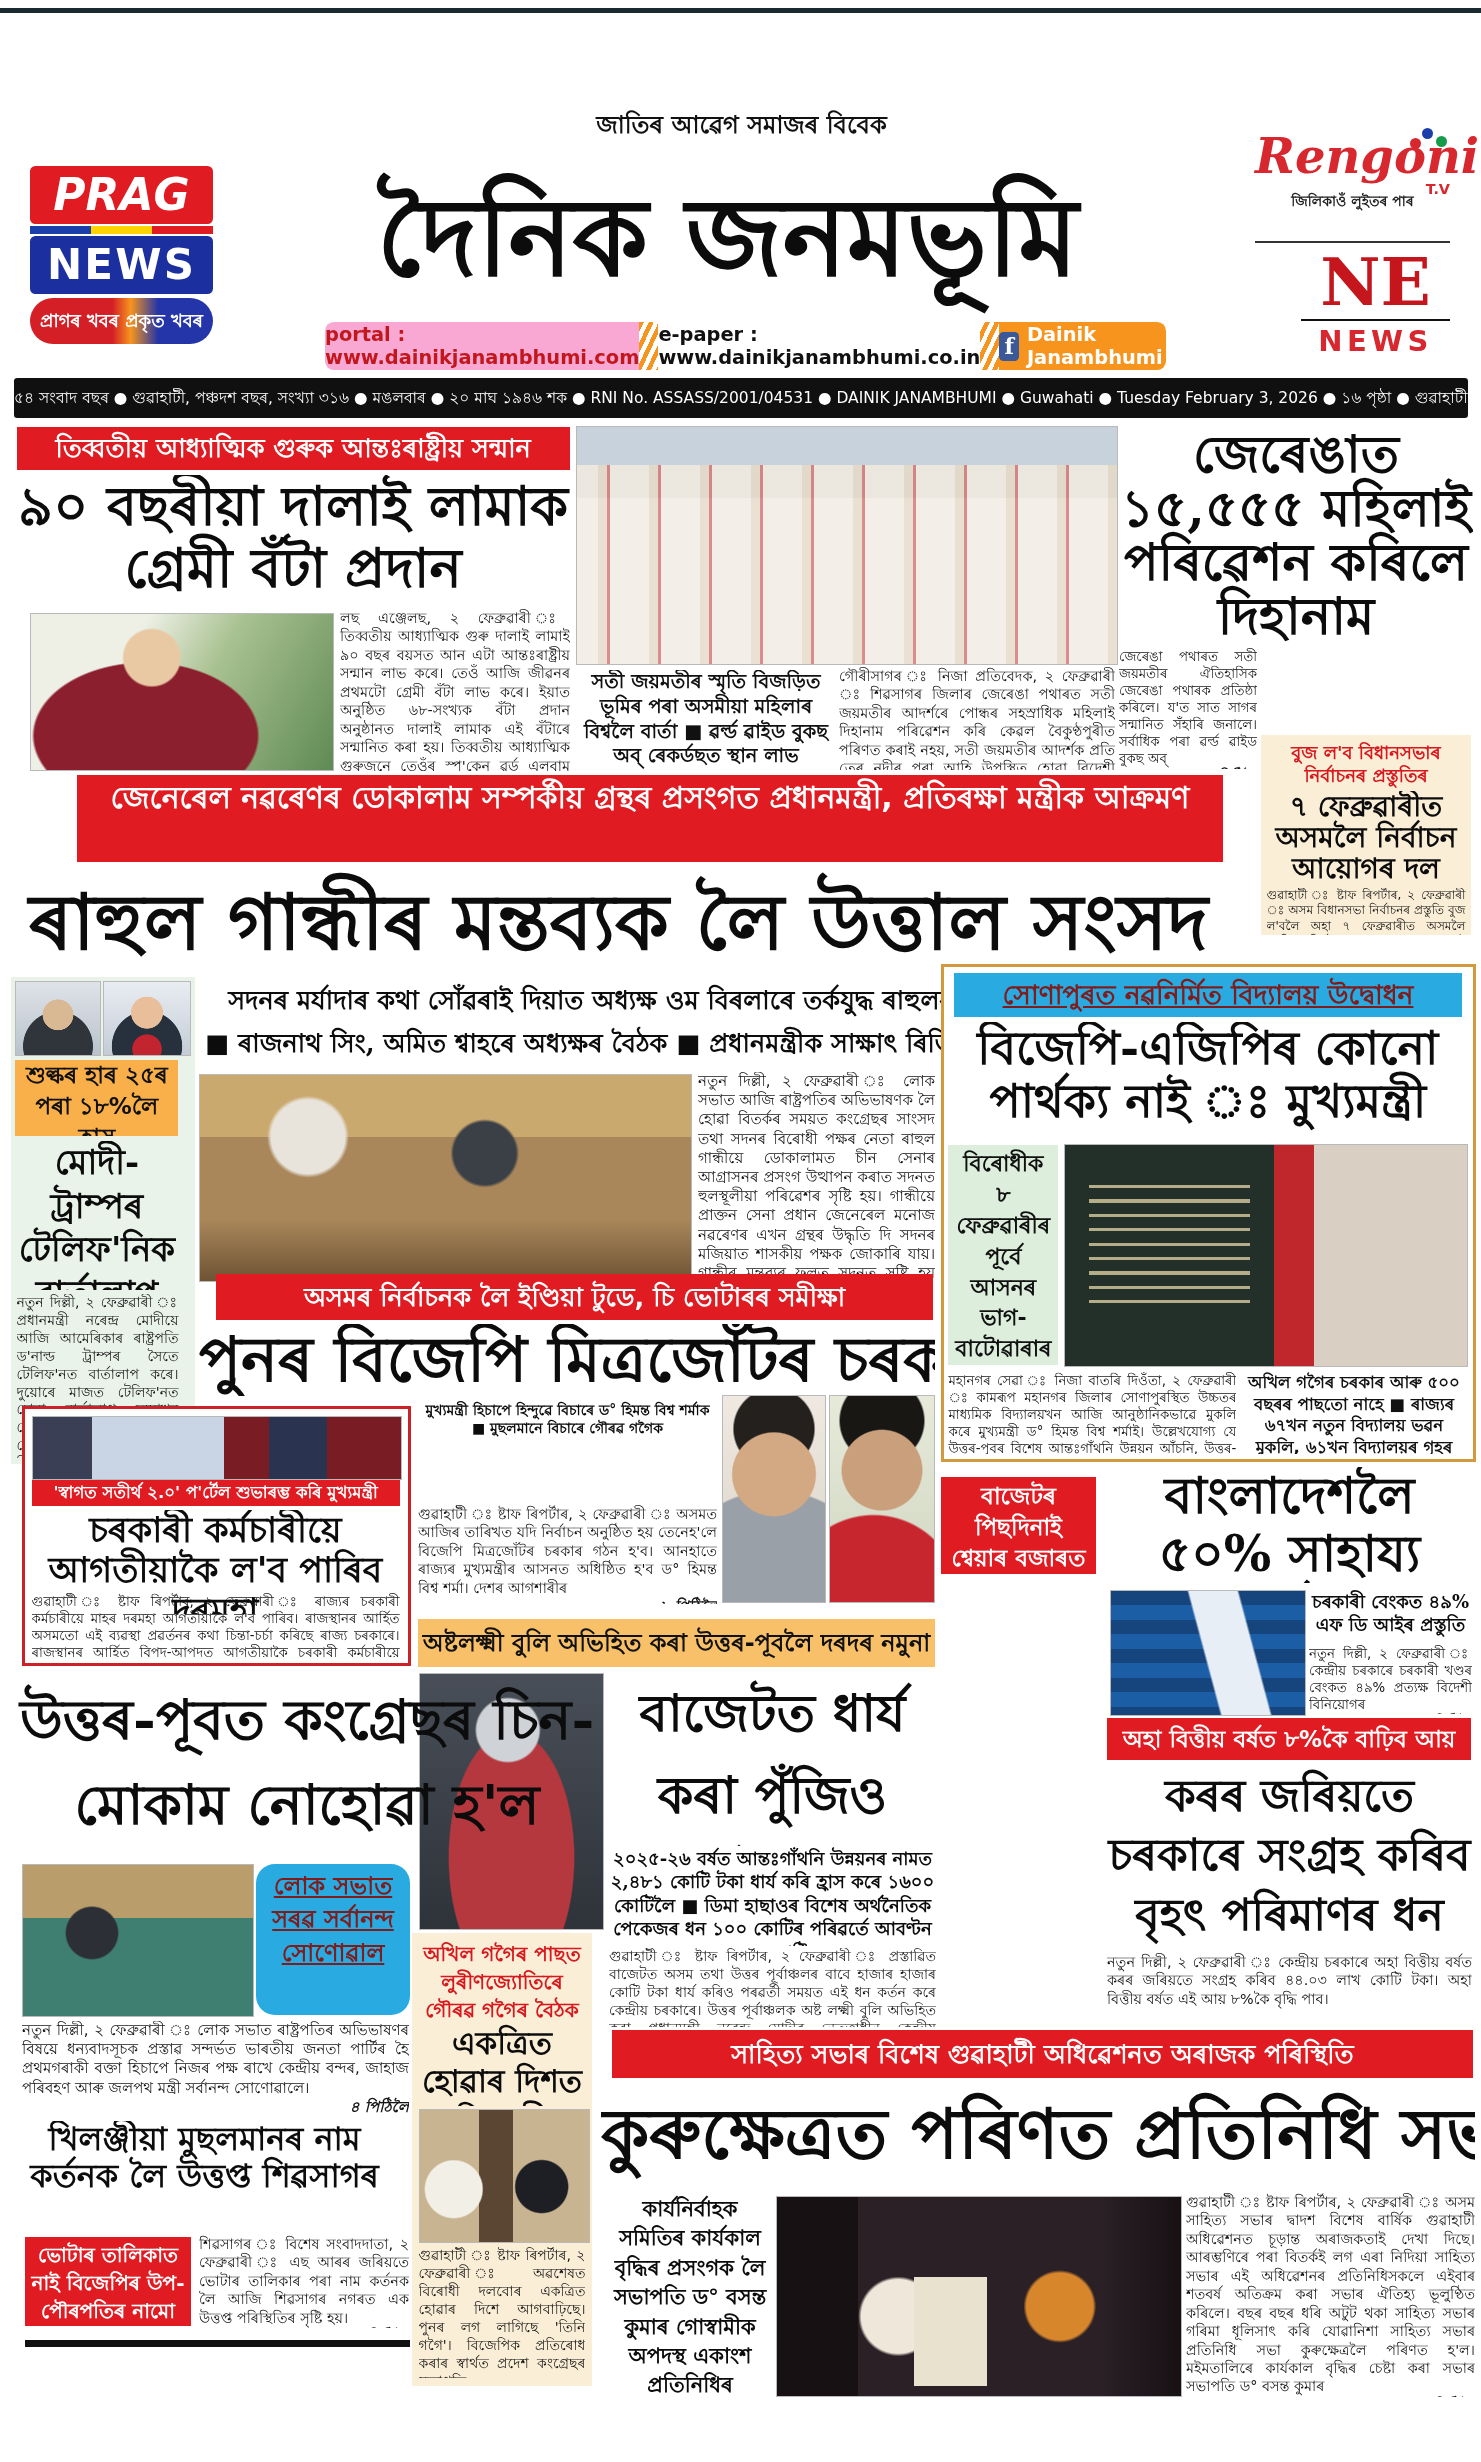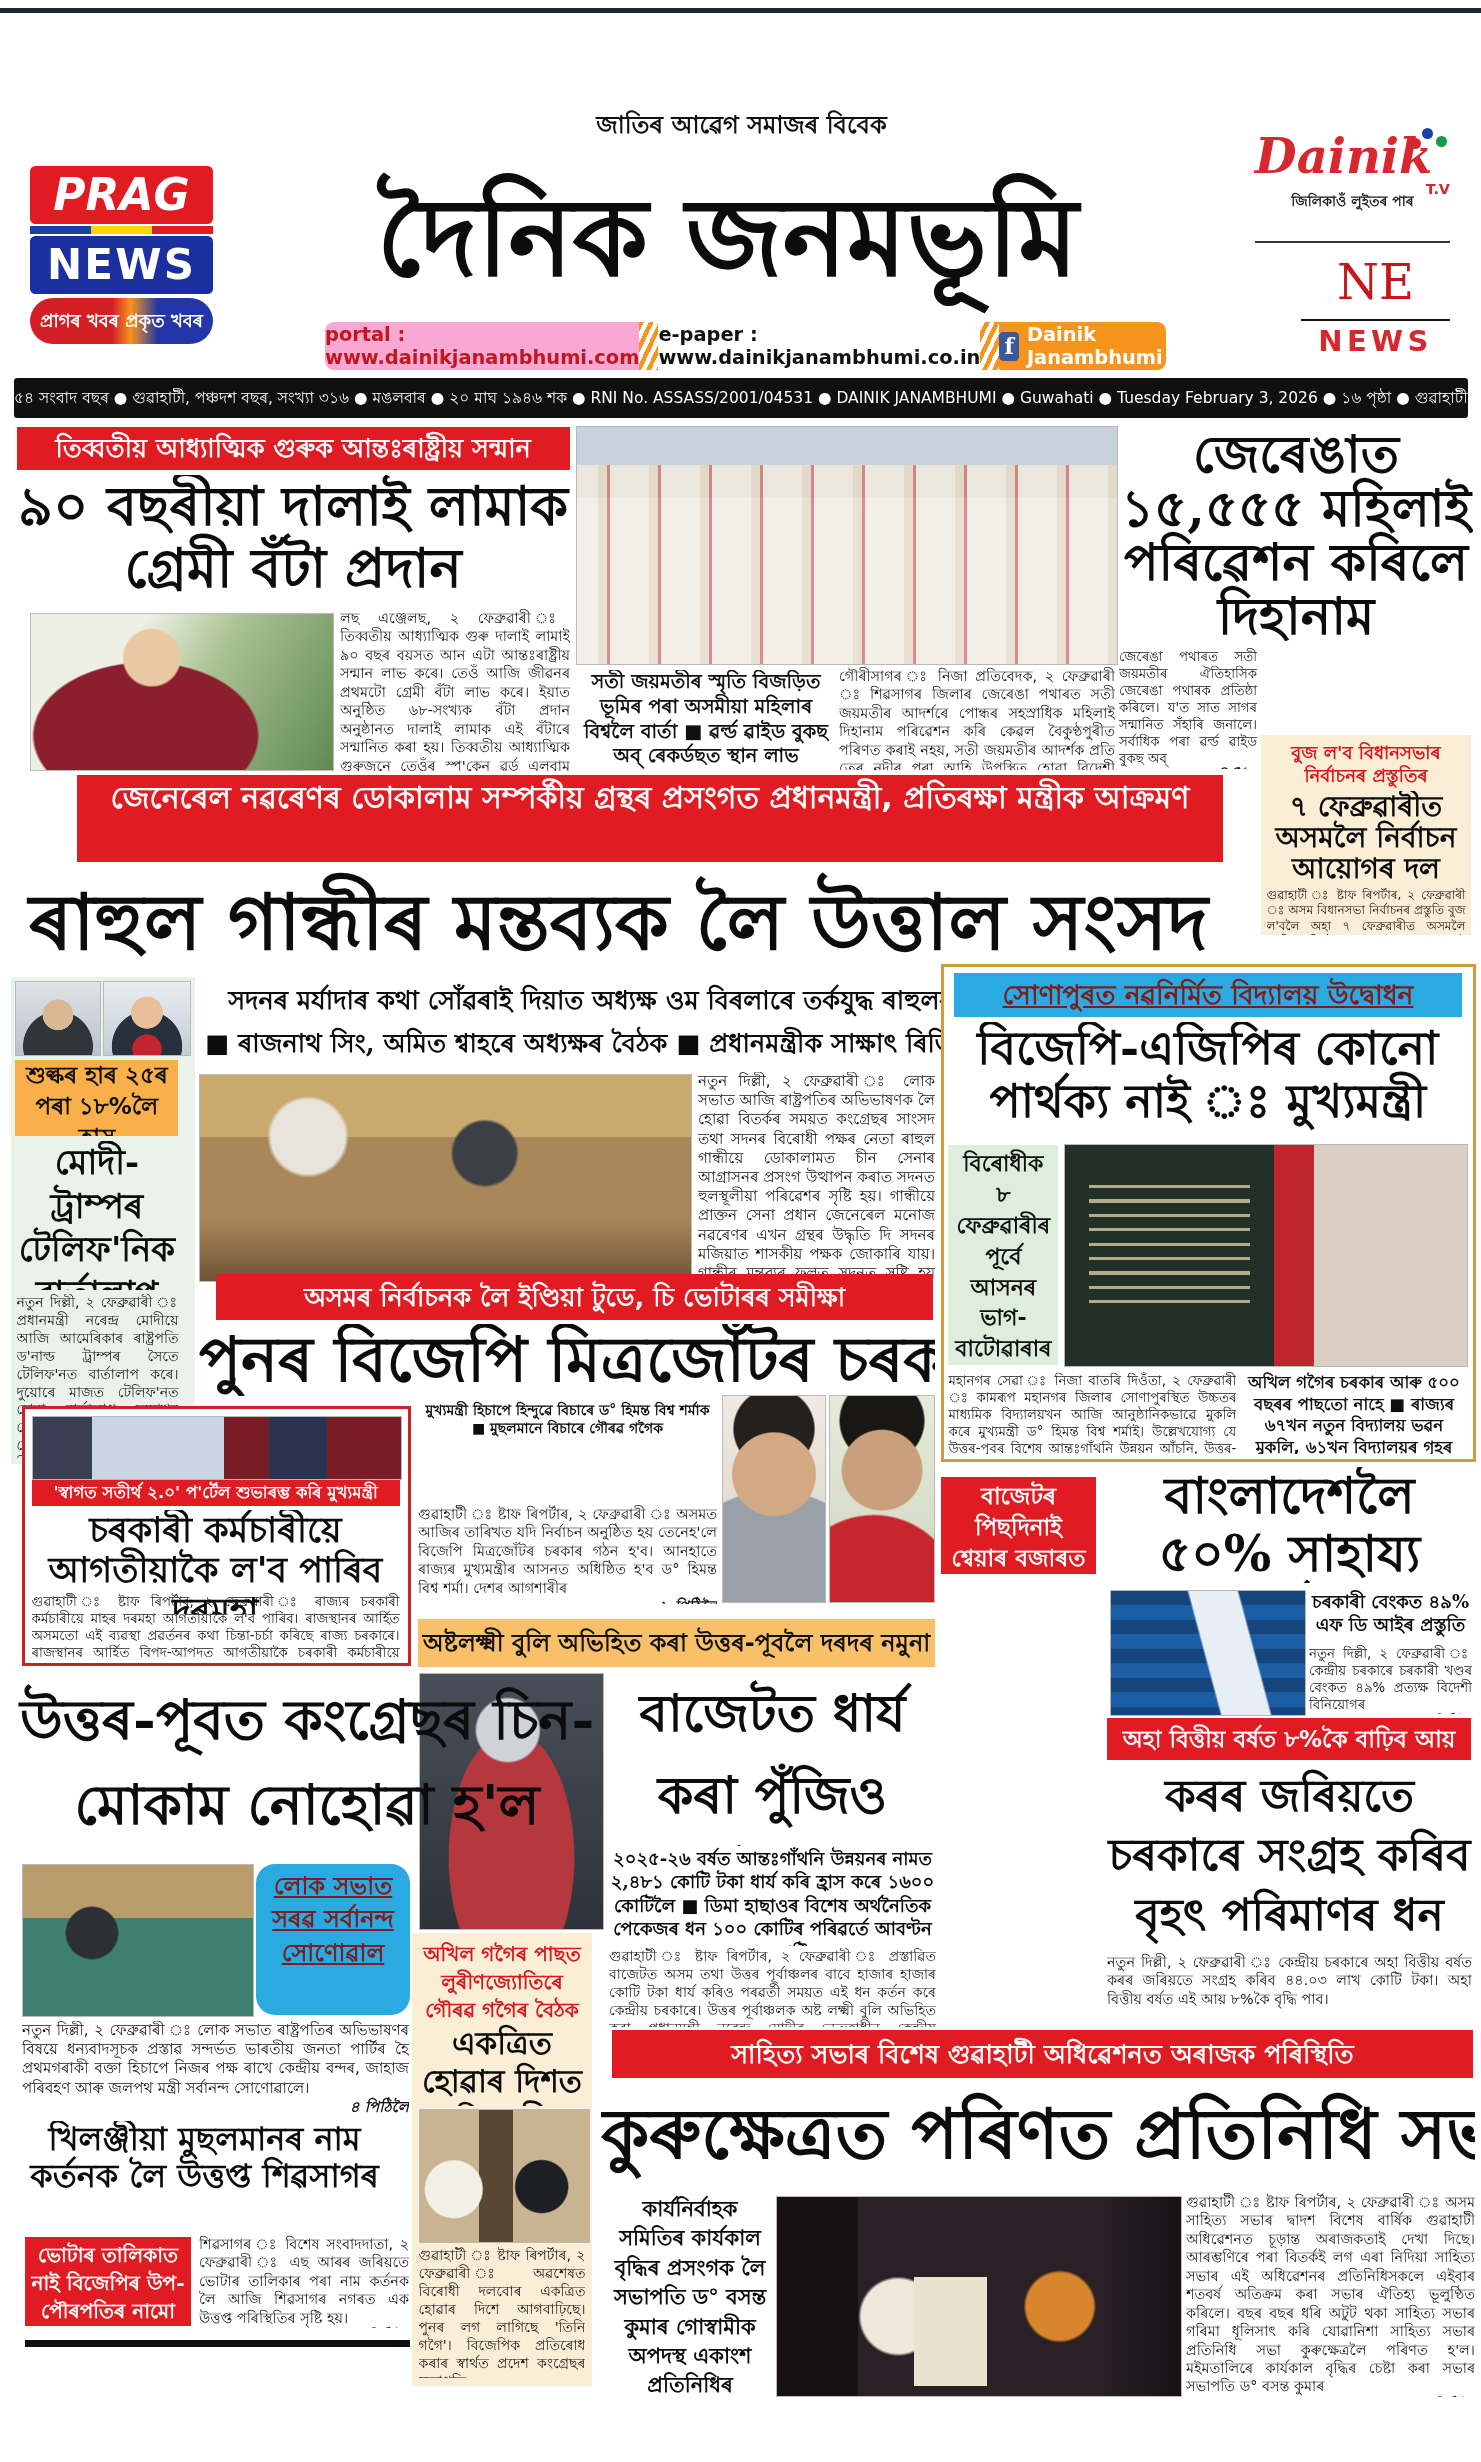--- a/index.html
+++ b/index.html
@@ -75,27 +75,27 @@
     <div style="margin-top:4.4px;background:linear-gradient(90deg,#d41f26 0 45%,#f7941e 55%,#2335a8 70% 100%);border-radius:28px;height:46px;color:#fff;font-weight:800;font-size:18px;text-align:center;line-height:46px;overflow:hidden;">প্ৰাগৰ খবৰ প্ৰকৃত খবৰ</div>
   </div>
 
   <div class="abs centered" style="left:498px;top:106px;width:487px;font-size:24px;font-weight:800;">জাতিৰ আৱেগ    সমাজৰ বিবেক</div>
   <div class="abs hd nowrap" style="left:221px;top:138px;width:1013px;height:205px;font-size:108px;line-height:199px;">দৈনিক জনমভূমি</div>
 
   <div class="abs" style="left:1255px;top:128px;width:195px;height:113px;border-bottom:2.2px solid #333;">
     <span style="position:absolute;right:16.6px;top:0;width:11px;height:11px;border-radius:50%;background:#1b3faa;"></span>
     <span style="position:absolute;right:3.3px;top:7.7px;width:11px;height:11px;border-radius:50%;background:#169b4a;"></span>
     <span style="position:absolute;right:29px;top:10px;width:11px;height:11px;border-radius:50%;background:#d7282f;"></span>
-    <div style="color:#d7282f;font-weight:900;font-style:italic;font-size:48px;font-family:'DejaVu Serif',serif;">Dainik</div>
+    <div style="color:#d7282f;font-weight:900;font-style:italic;font-size:48px;font-family:'DejaVu Serif',serif;">Rengoni</div>
     <div style="position:absolute;right:0;top:53px;color:#d7282f;font-weight:700;font-size:14.4px;">T.V</div>
     <div style="margin-top:5.5px;text-align:center;font-size:14px;color:#222;font-weight:700;">জিলিকাওঁ লুইতৰ পাৰ</div>
   </div>
 
   <div class="abs" style="left:1301px;top:250px;width:149px;height:125px;text-align:center;">
-    <div style="color:#c4161c;font-weight:400;font-size:48px;line-height:65px;font-family:'DejaVu Serif',serif;">NE</div>
+    <div style="color:#c4161c;font-weight:700;font-size:66px;line-height:65px;font-family:'DejaVu Serif',serif;">NE</div>
     <div style="color:#d7282f;font-weight:900;font-size:29px;letter-spacing:4.4px;border-top:2.8px solid #111;margin-top:4.4px;padding-top:2.2px;">NEWS</div>
   </div>
 
   <div class="abs" style="left:325px;top:322px;width:841px;height:48px;display:flex;border-radius:8.9px;overflow:hidden;">
     <div style="background:#f9a8d4;flex:0 0 288px;display:flex;align-items:center;justify-content:center;">
       <span style="color:#c2181d;font-weight:800;font-size:19.4px;">portal : www.dainikjanambhumi.com</span>
     </div>
     <div style="flex:0 0 19px;background:repeating-linear-gradient(115deg,#f7941e 0 4.4px,#ffffff 4.4px 8.9px);"></div>
     <div style="background:#ffffff;flex:0 0 244px;display:flex;align-items:center;justify-content:center;">
       <span style="color:#111;font-weight:800;font-size:19.4px;">e-paper : www.dainikjanambhumi.co.in</span>

